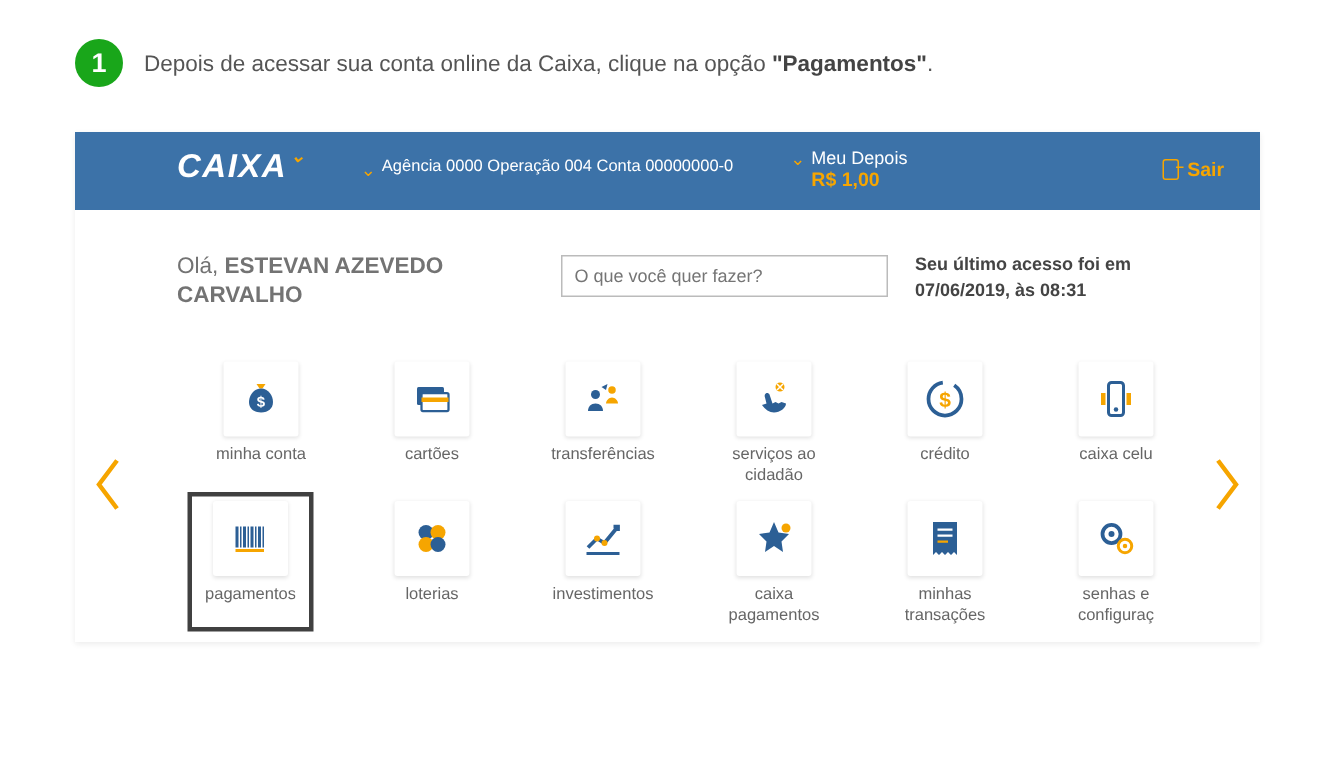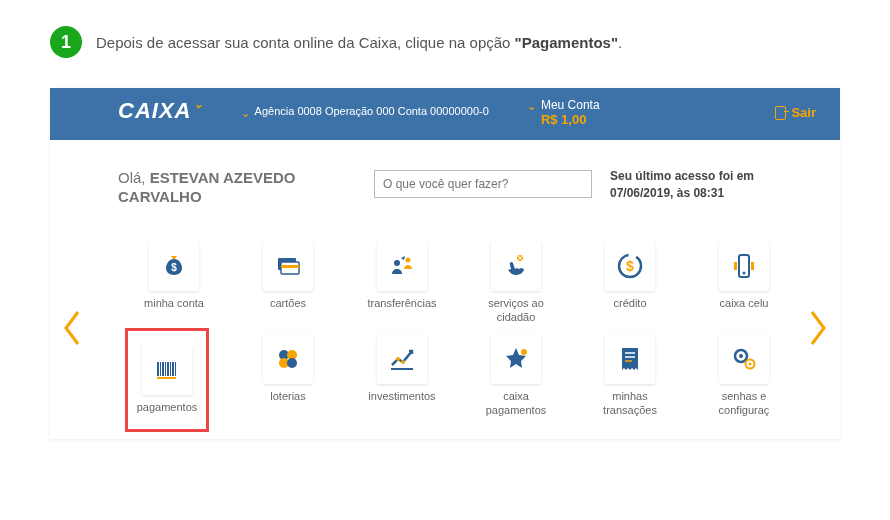--- a/index.html
+++ b/index.html
@@ -138,22 +138,22 @@
   .tile-label {
     font-size:11px;
     color:#666;
     text-align:center;
     line-height:1.25;
     min-height:26px;
     max-width:88px;
     overflow:hidden;
   }
   .highlight {
-    border:3px solid #ef4444;
-    padding:14px 4px 2px 4px;
+    border:3px solid #404040;
+    padding:3px 4px 2px 4px;
     margin:-6px -7px -3px -7px;
   }
   svg { display:block; }
 </style>
 </head>
 <body>
 
 <div class="instruction">
   <div class="step-badge">1</div>
   <div class="instruction-text">
@@ -162,26 +162,26 @@
 </div>
 
 <div class="app-window">
 
   <div class="topbar">
     <div class="logo">
       <span>CAIXA</span><span class="logo-caret">⌄</span>
     </div>
     <div class="topbar-group" style="margin-left:20px;">
       <span class="top-caret">⌄</span>
-      <span class="acc-line">Agência 0008 Operação 000 Conta 00000000-0</span>
+      <span class="acc-line">Agência 0000 Operação 004 Conta 00000000-0</span>
     </div>
     <div class="topbar-group" style="margin-left:20px;">
       <span class="top-caret">⌄</span>
       <div class="saldo-block">
-        <span>Meu Conta</span>
+        <span>Meu Depois</span>
         <span class="saldo-val">R$ 1,00</span>
       </div>
     </div>
     <div class="topbar-spacer"></div>
     <div class="sair">
       <span class="sair-icon"></span>
       <span>Sair</span>
     </div>
   </div>
 

